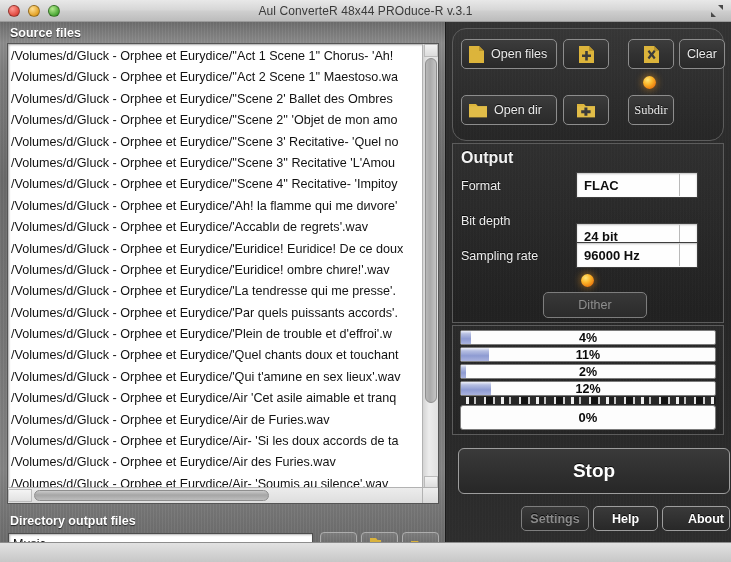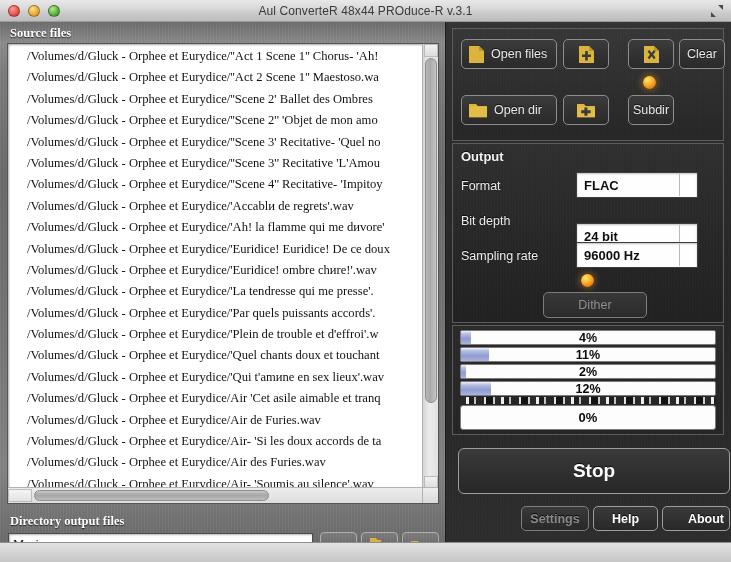--- a/index.html
+++ b/index.html
@@ -41,21 +41,20 @@
     width: 16px; height: 16px;
   }
 
   
   .left-panel {
     position: absolute; left: 0; top: 22px; width: 446px; height: 520px;
     background:
       repeating-linear-gradient(90deg, rgba(255,255,255,0.035) 0 1px, rgba(0,0,0,0.03) 1px 3px),
       linear-gradient(to bottom, #6e6e6e 0%, #8c8c8c 4%, #7d7d7d 10%, #6b6b6b 30%, #767676 60%, #848484 86%, #6c6c6c 100%);
     border-right: 1px solid #1b1b1b;
-    font-family: Liberation Serif, serif;
   }
   .src-label {
     position: absolute; left: 10px; top: 4px;
     font-size: 12.5px; color: #ffffff; font-weight: bold;
     text-shadow: 0 1px 1px rgba(0,0,0,0.7);
   }
 
   .list-frame {
     position: absolute; left: 7px; top: 21px;
     width: 432px; height: 461px;
@@ -66,21 +65,21 @@
   }
   .file-list {
     position: absolute; left: 0; top: 0;
     width: 414px; height: 445px;
     overflow: hidden;
     padding: 2px 0 0 3px;
   }
   .file-row {
     height: 21.4px; line-height: 21.4px;
     font-size: 12.6px; color: #121212;
-    white-space: nowrap; overflow: hidden; padding-left: 16px;
+    white-space: nowrap; overflow: hidden;
   }
 
   
   .vscroll {
     position: absolute; right: 0; top: 0; width: 16px; height: 445px;
     background: linear-gradient(to right, #d4d4d4, #ececec 40%, #e0e0e0);
     border-left: 1px solid #b2b2b2;
   }
   .vscroll .thumb {
     position: absolute; left: 2px; width: 12px; top: 14px; height: 345px;
@@ -149,54 +148,54 @@
     position: absolute; left: 446px; top: 22px; width: 285px; height: 520px;
     background:
       repeating-linear-gradient(90deg, rgba(255,255,255,0.012) 0 1px, rgba(0,0,0,0.02) 1px 3px),
       linear-gradient(to bottom, #343434 0%, #2d2d2d 20%, #262626 55%, #2e2e2e 100%);
   }
   .group {
     position: absolute;
     border: 1px solid #5c5c5c;
     background: linear-gradient(to bottom, rgba(255,255,255,0.02), rgba(0,0,0,0.12));
   }
-  .g-files   { left: 6px; top: 6px;   width: 272px; height: 113px; }
+  .g-files   { left: 6px; top: 6px;   width: 272px; height: 113px; border-radius: 14px; }
   .g-output  { left: 6px; top: 121px; width: 272px; height: 180px; }
   .g-prog    { left: 6px; top: 303px; width: 272px; height: 110px; }
   .g-stop    { left: 6px; top: 424px; width: 272px; height: 88px;  border: none; background: none; }
 
   .dbtn {
     position: absolute;
     border: 1px solid #8d8d8d; border-radius: 5px;
     background: linear-gradient(to bottom, #3c3c3c 0%, #323232 50%, #2a2a2a 100%);
     color: #e9e9e9; font-size: 12.5px;
     display: flex; align-items: center; justify-content: center;
     text-shadow: 0 -1px 0 rgba(0,0,0,0.7);
   }
 
   .btn-openfiles { left: 8px;   top: 10px; width: 96px; height: 30px; justify-content: flex-start; padding-left: 6px; gap: 6px; }
   .btn-addfiles  { left: 110px; top: 10px; width: 46px; height: 30px; }
   .btn-delfiles  { left: 175px; top: 10px; width: 46px; height: 30px; }
   .btn-clear     { left: 226px; top: 10px; width: 46px; height: 30px; }
   .btn-opendir   { left: 8px;   top: 66px; width: 96px; height: 30px; justify-content: flex-start; padding-left: 6px; gap: 6px; }
   .btn-adddir    { left: 110px; top: 66px; width: 46px; height: 30px; }
-  .btn-subdir    { left: 175px; top: 66px; width: 46px; height: 30px; }
+  .btn-subdir    { left: 175px; top: 66px; width: 46px; height: 30px; font-family: Liberation Serif, serif; }
 
   .led {
     position: absolute; width: 13px; height: 13px; border-radius: 50%;
     background: radial-gradient(circle at 36% 30%, #ffe77a 0%, #fcb62a 38%, #e8760e 78%, #b64f07 100%);
     box-shadow: 0 0 6px 2px rgba(255,160,30,0.34);
   }
   .led-subdir { left: 190px; top: 47px; }
   .led-dither { left: 128px; top: 130px; }
 
   
   .g-title {
     position: absolute; left: 8px; top: 5px;
-    font-size: 13px; font-weight: bold; color: #f2f2f2;
+    font-size: 16px; font-weight: bold; color: #f2f2f2;
     text-shadow: 0 -1px 0 rgba(0,0,0,0.8);
   }
   .o-label {
     position: absolute; left: 8px; font-size: 12.5px; color: #ededed;
     text-shadow: 0 -1px 0 rgba(0,0,0,0.8);
   }
   .o-label.l1 { top: 35px; }
   .o-label.l2 { top: 70px; }
   .o-label.l3 { top: 105px; }
 
@@ -315,22 +314,22 @@
 
     <div class="list-frame">
       <div class="file-list" id="file-list">
           <div class="file-row">/Volumes/d/Gluck - Orphee et Eurydice/''Act 1 Scene 1'' Chorus- 'Ah! </div>
           <div class="file-row">/Volumes/d/Gluck - Orphee et Eurydice/''Act 2 Scene 1'' Maestoso.wa</div>
           <div class="file-row">/Volumes/d/Gluck - Orphee et Eurydice/''Scene 2' Ballet des Ombres </div>
           <div class="file-row">/Volumes/d/Gluck - Orphee et Eurydice/''Scene 2'' 'Objet de mon amo</div>
           <div class="file-row">/Volumes/d/Gluck - Orphee et Eurydice/''Scene 3' Recitative- 'Quel no</div>
           <div class="file-row">/Volumes/d/Gluck - Orphee et Eurydice/''Scene 3'' Recitative 'L'Amou</div>
           <div class="file-row">/Volumes/d/Gluck - Orphee et Eurydice/''Scene 4'' Recitative- 'Impitoy</div>
+          <div class="file-row">/Volumes/d/Gluck - Orphee et Eurydice/'Ah! la flamme qui me dиvore'</div>
           <div class="file-row">/Volumes/d/Gluck - Orphee et Eurydice/'Accablи de regrets'.wav</div>
-          <div class="file-row">/Volumes/d/Gluck - Orphee et Eurydice/'Ah! la flamme qui me dиvore'</div>
           <div class="file-row">/Volumes/d/Gluck - Orphee et Eurydice/'Euridice! Euridice! De ce doux</div>
           <div class="file-row">/Volumes/d/Gluck - Orphee et Eurydice/'Euridice! ombre chиre!'.wav</div>
           <div class="file-row">/Volumes/d/Gluck - Orphee et Eurydice/'La tendresse qui me presse'.</div>
           <div class="file-row">/Volumes/d/Gluck - Orphee et Eurydice/'Par quels puissants accords'.</div>
           <div class="file-row">/Volumes/d/Gluck - Orphee et Eurydice/'Plein de trouble et d'effroi'.w</div>
           <div class="file-row">/Volumes/d/Gluck - Orphee et Eurydice/'Quel chants doux et touchant</div>
           <div class="file-row">/Volumes/d/Gluck - Orphee et Eurydice/'Qui t'amиne en sex lieux'.wav</div>
           <div class="file-row">/Volumes/d/Gluck - Orphee et Eurydice/Air 'Cet asile aimable et tranq</div>
           <div class="file-row">/Volumes/d/Gluck - Orphee et Eurydice/Air de Furies.wav</div>
           <div class="file-row">/Volumes/d/Gluck - Orphee et Eurydice/Air- 'Si les doux accords de ta</div>

